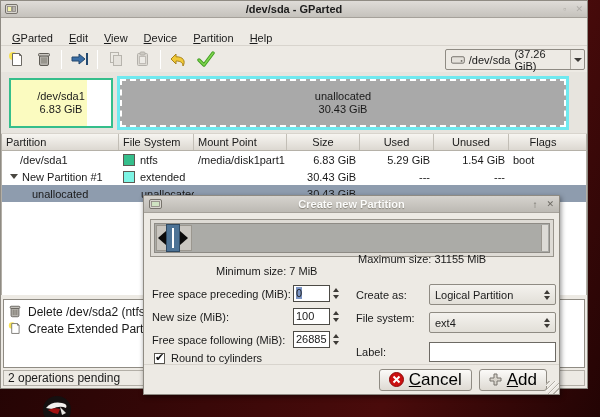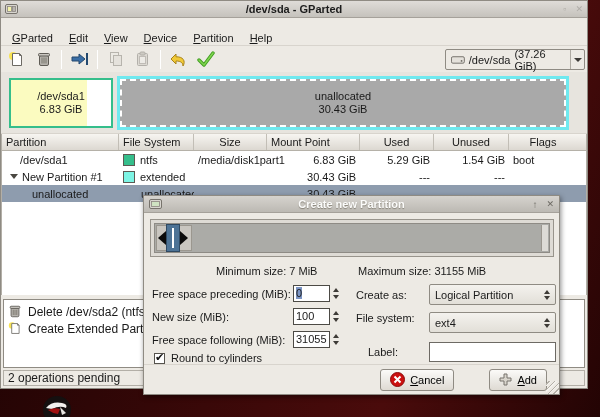--- a/index.html
+++ b/index.html
@@ -136,21 +136,21 @@
 
   .combo { position:absolute; width:127px; height:21px; border:1px solid #8F8B83; border-radius:2px; background:linear-gradient(#F4F2EE,#E2DFD8); display:flex; align-items:center; padding:0 5px; }
   .combo .arrows { margin-left:auto; display:flex; flex-direction:column; gap:2px; }
   .text-entry { position:absolute; width:127px; height:20px; background:#fff; border:1px solid #6d6a64; }
 
   .checkbox-row { position:absolute; display:flex; align-items:center; gap:6px;text-align:right; }
   .checkbox { width:11px; height:11px; background:#fff; border:1px solid #56534d; position:relative; }
   .checkbox.checked::after { content:"✔"; position:absolute; left:0px; top:-3px; font-size:11px; color:#111; }
 
   .btnbar { position:absolute; left:0; right:0; bottom:0; height:30px; border-top:1px solid #D8D4CD; display:flex; align-items:center; justify-content:flex-end; gap:7px; padding-right:12px; }
-  .gbtn { height:22px; border:1px solid #8F8B83; border-radius:3px; background:linear-gradient(#FBFAF8,#DEDAD3); display:flex; align-items:center; gap:5px; padding:0 9px; font-size:11px;margin-left:28px; }
+  .gbtn { height:22px; border:1px solid #8F8B83; border-radius:3px; background:linear-gradient(#FBFAF8,#DEDAD3); display:flex; align-items:center; gap:5px; padding:0 9px; font-size:17px; }
   .resize-grip { position:absolute; right:0; bottom:0; width:13px; height:13px;
     background:repeating-linear-gradient(135deg, transparent 0 2px, #b3afa7 2px 3px, #f4f2ee 3px 4px); }
 </style>
 </head>
 <body>
 
 <div style="width:600px;height:417px;">
 
   <svg class="desktop-logo" viewBox="0 0 42 30">
     <circle cx="21" cy="17" r="14" fill="#151010"></circle>
@@ -255,22 +255,22 @@
           <span>unallocated</span>
           <span>30.43 GiB</span>
         </div>
       </div>
     </div>
 
     <div class="ptable">
       <div class="thead">
         <span class="th c-part">Partition</span>
         <span class="th c-fs">File System</span>
+        <span class="th c-mnt">Mount Point</span>
         <span class="th c-size">Size</span>
-        <span class="th c-mnt">Mount Point</span>
         <span class="th c-used">Used</span>
         <span class="th c-unused">Unused</span>
         <span class="th c-flags" style="border-right:none;">Flags</span>
       </div>
 
       <div class="trow">
         <span class="td c-part ind1">/dev/sda1</span>
         <span class="td c-fs">
             <span class="fs-swatch" style="background-color: rgb(53, 190, 139);"></span>
             <span>ntfs</span>
@@ -360,21 +360,21 @@
           <span class="grip">
             <span class="grip-l"></span>
             <span class="grip-c"></span>
             <span class="grip-r"></span>
           </span>
           <span class="track-end"></span>
         </div>
       </div>
 
       <span class="dlabel" style="left:72px; top:52px;">Minimum size: 7 MiB</span>
-      <span class="dlabel" style="left:214px; top:52px;">Maximum size: 31155 MiB</span>
+      <span class="dlabel" style="left:214px; top:40px;">Maximum size: 31155 MiB</span>
 
       <span class="dlabel" style="left:8px; top:75px;">Free space preceding (MiB):</span>
       <span class="spinbox" style="left:149px; top:72px;">
         <span class="spin-entry"><span class="sel">0</span></span>
         <span class="spin-arrows">
             <span class="sa-up"></span>
             <span class="sa-dn"></span>
           </span>
       </span>
 
@@ -382,21 +382,21 @@
       <span class="spinbox" style="left:149px; top:95px;">
         <span class="spin-entry">100</span>
         <span class="spin-arrows">
             <span class="sa-up"></span>
             <span class="sa-dn"></span>
           </span>
       </span>
 
       <span class="dlabel" style="left:8px; top:121px;text-align:right;">Free space following (MiB):</span>
       <span class="spinbox" style="left:149px; top:118px;">
-        <span class="spin-entry">31055</span>
+        <span class="spin-entry">26885</span>
         <span class="spin-arrows">
             <span class="sa-up"></span>
             <span class="sa-dn"></span>
           </span>
       </span>
 
       <span class="checkbox-row" style="left:10px; top:139px;">
         <span class="checkbox checked" aria-checked="true"></span>
         <span>Round to cylinders</span>
       </span>
@@ -412,21 +412,21 @@
 
       <span class="dlabel" style="left:212px; top:99px;">File system:</span>
       <span class="combo" style="left:285px; top:99px;">
         <span>ext4</span>
         <span class="arrows">
             <span class="sa-up"></span>
             <span class="sa-dn"></span>
           </span>
       </span>
 
-      <span class="dlabel" style="left:224px; top:133px;">Label:</span>
+      <span class="dlabel" style="left:212px; top:133px;">Label:</span>
       <span class="text-entry" style="left:285px; top:129px;"></span>
 
       <div class="btnbar">
         <button class="gbtn">
           <svg width="15" height="15" viewBox="0 0 15 15">
             <circle cx="7.5" cy="7.5" r="7" fill="#cc1010" stroke="#8c0a0a"></circle>
             <path d="M4.5 4.5 L10.5 10.5 M10.5 4.5 L4.5 10.5" stroke="#fff" stroke-width="2"></path>
           </svg>
           <span><span class="u">C</span><span>ancel</span></span>
         </button>

